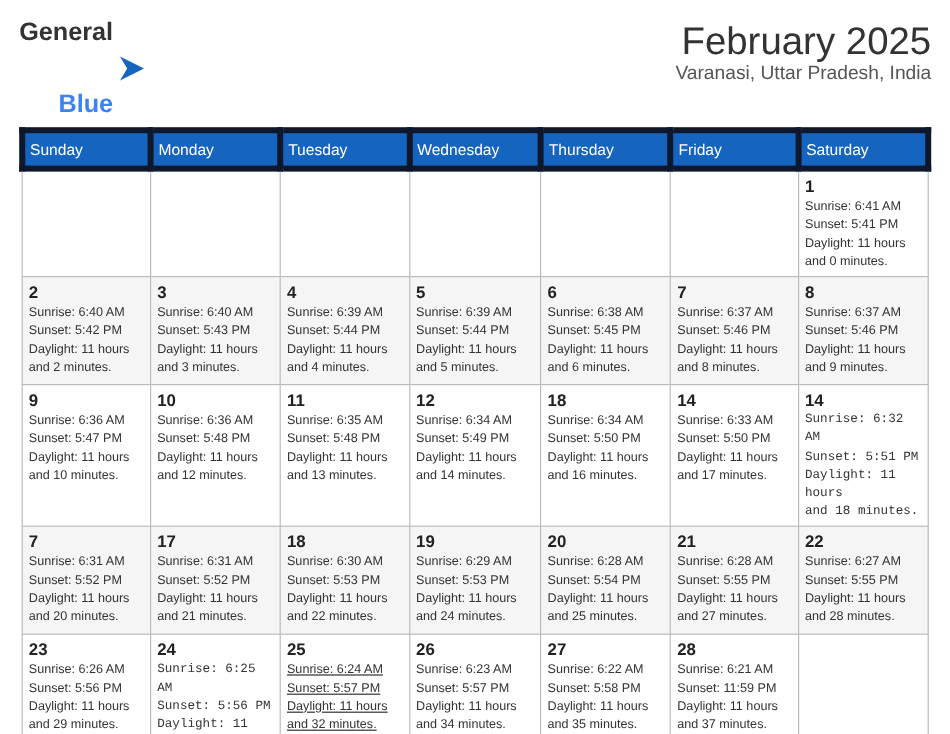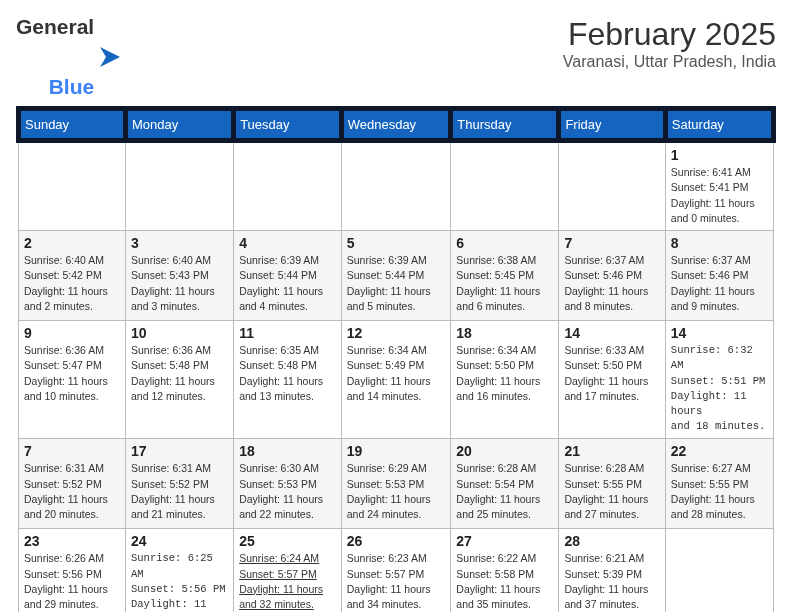--- a/index.html
+++ b/index.html
@@ -310,20 +310,20 @@
         <td>
           <span class="day-num">27</span>
           <div class="day-info" style="white-space: pre-line;">Sunrise: 6:22 AM
 Sunset: 5:58 PM
 Daylight: 11 hours
 and 35 minutes.</div>
         </td>
         <td>
           <span class="day-num">28</span>
           <div class="day-info" style="white-space: pre-line;">Sunrise: 6:21 AM
-Sunset: 5:39 PM
+Sunset: 11:59 PM
 Daylight: 11 hours
 and 37 minutes.</div>
         </td>
         <td class="empty-cell"></td>
       </tr>
     </tbody>
 </table>
 
 </body></html>

